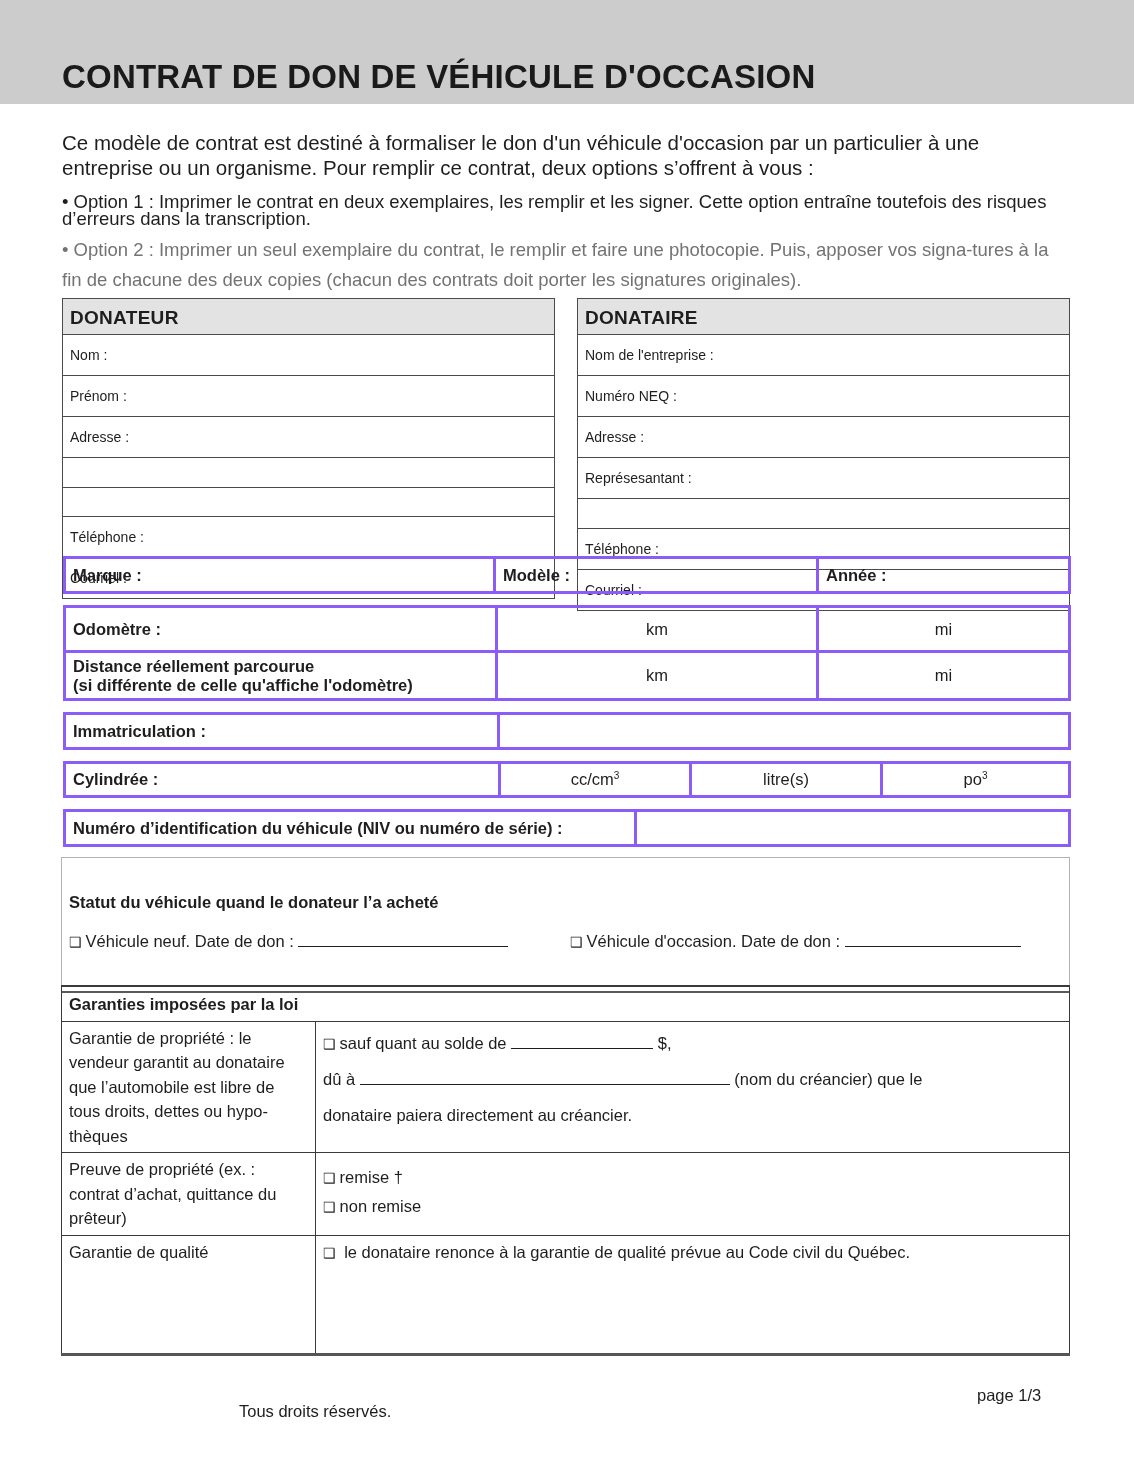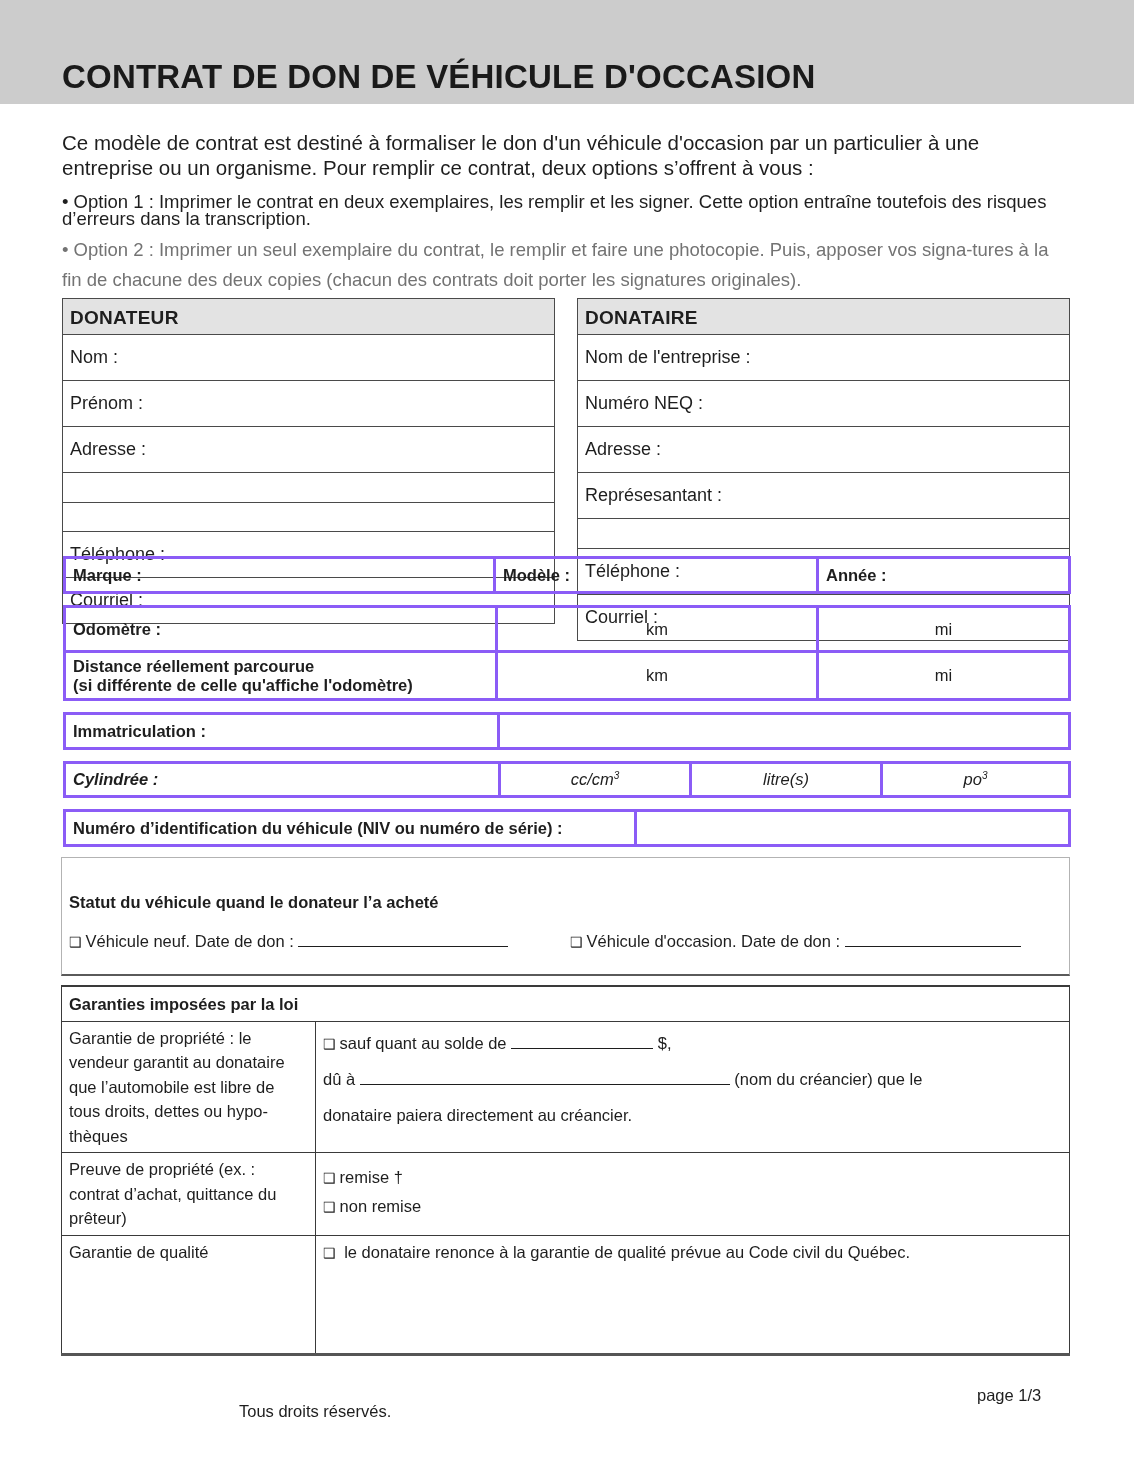--- a/index.html
+++ b/index.html
@@ -8,45 +8,45 @@
 
   .header-band { position: absolute; left: 0; top: 0; width: 1134px; height: 104px; background: #cccccc; }
   .page-title { position: absolute; left: 62px; top: 58px; font-size: 33px; font-weight: bold; color: #1a1a1a; letter-spacing: 0.2px; white-space: nowrap; }
 
   .intro { position: absolute; left: 62px; top: 130px; width: 1010px; font-size: 20.5px; line-height: 25px; color: #1e1e1e; }
   .opt1 { position: absolute; left: 62px; top: 193px; width: 1010px; font-size: 18.5px; line-height: 17px; color: #1e1e1e; }
   .opt2 { position: absolute; left: 62px; top: 235px; width: 1010px; font-size: 18.5px; line-height: 30px; color: #737373; }
 
   table { border-collapse: collapse; }
   .party { position: absolute; top: 298px; width: 493px; }
-  .party td { border: 1px solid #4a4a4a; height: 29.7px; font-size: 18px; padding: 12px 7px; vertical-align: middle; }
+  .party td { border: 1px solid #4a4a4a; height: 29.7px; font-size: 14px; padding: 12px 7px; vertical-align: middle; }
   .party th { border: 1px solid #4a4a4a; height: 36px; background: #e3e3e3; font-size: 19px; font-weight: bold; text-align: left; padding: 2px 7px 0; letter-spacing: 0.3px; }
   .donateur { left: 62px; }
   .donataire { left: 577px; }
 
   .vt { position: absolute; left: 63px; width: 1008px; }
   .vt td { border: 3px solid #8b5cf6; font-size: 16.5px; padding: 0 7px; vertical-align: middle; }
   .b { font-weight: bold; }
   .r { text-align: center; }
 
   .t-marque { top: 556px; }
   .t-marque td { height: 35px; }
   .t-odo { top: 605px; }
   .t-odo tr.r1 td { height: 45px; }
   .t-odo tr.r2 td { height: 48px; line-height: 19px; }
   .t-immat { top: 712px; }
   .t-immat td { height: 35px; }
   .t-cyl { top: 761px; }
-  .t-cyl td { height: 34px; font-style: italic; }
+  .t-cyl td { height: 34px; }
   .t-niv { top: 809px; }
   .t-niv td { height: 35px; }
 
   sup { font-size: 10px; vertical-align: 6px; }
 
-  .statut { position: absolute; left: 61px; top: 857px; width: 1009px; height: 119px; border: 1px solid #b3b3b3; border-bottom: 2px solid #5a5a5a; text-align: center; }
+  .statut { position: absolute; left: 61px; top: 857px; width: 1009px; height: 136px; border: 1px solid #b3b3b3; border-bottom: 2px solid #5a5a5a; text-align: center; }
   .statut-title { position: absolute; left: 7px; top: 35px; font-size: 16.5px; font-weight: bold; }
   .statut-opt { position: absolute; top: 74px; font-size: 16.5px; white-space: nowrap; }
   .statut-opt.a { left: 7px; }
   .statut-opt.b2 { left: 508px; }
   .blank { display: inline-block; border-bottom: 1px solid #1e1e1e; height: 15px; vertical-align: baseline; }
 
   .garanties { position: absolute; left: 61px; top: 985px; width: 1009px; }
   .garanties td, .garanties th { border: 1.5px solid #3a3a3a; font-size: 16.5px; vertical-align: top; }
   .garanties th { text-align: left; font-weight: bold; height: 35px; padding: 8px 7px 0; }
   .g-left { width: 254px; padding: 4px 7px; line-height: 24.5px; }

